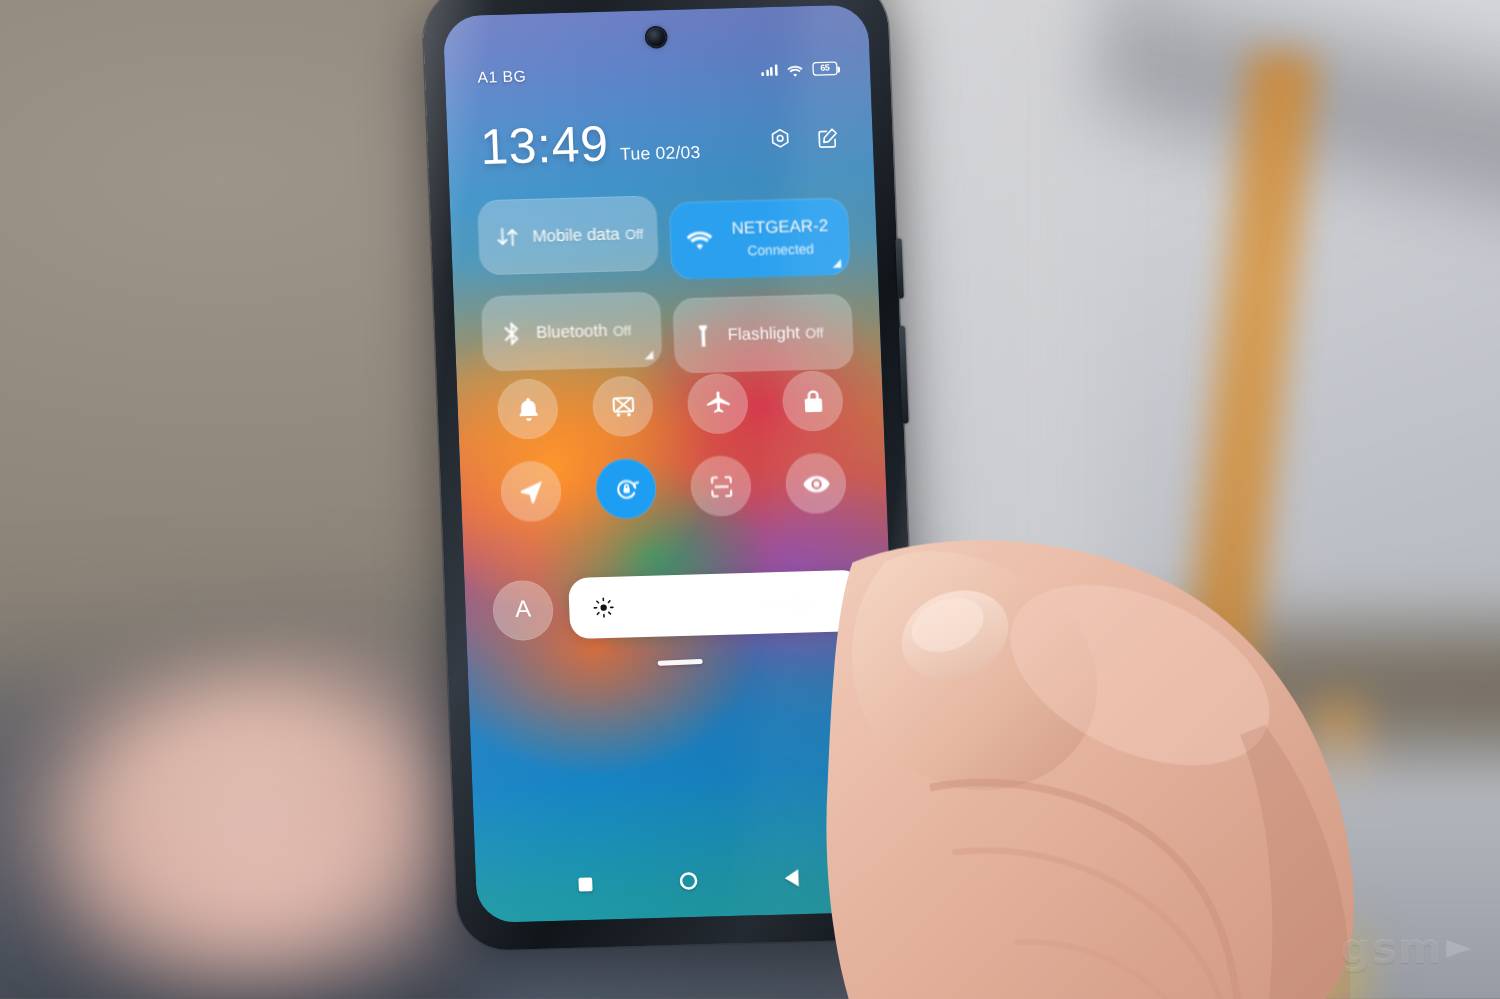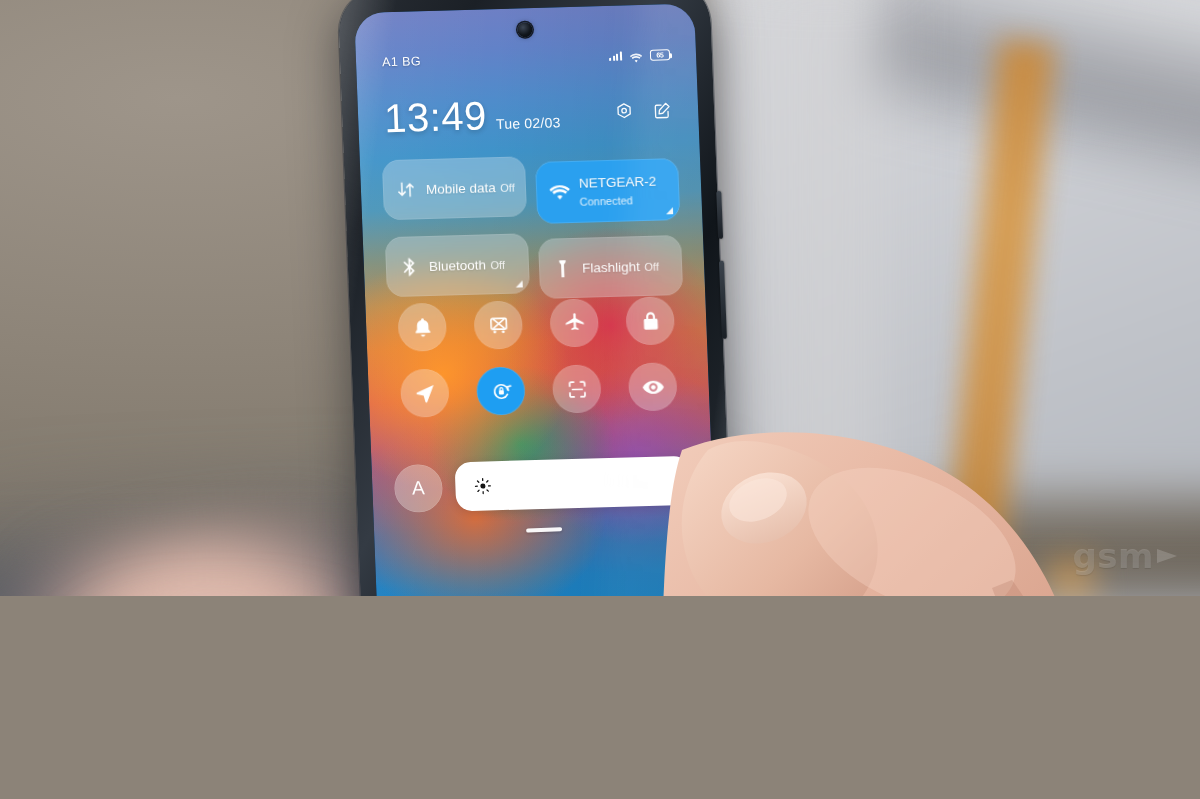--- a/index.html
+++ b/index.html
@@ -1,20 +1,20 @@
 <!DOCTYPE html>
 <html><head>
 <meta charset="utf-8">
 <title>Phone Control Center Photo</title>
 <style>
   * { margin:0; padding:0; box-sizing:border-box; }
   html,body{ width:1200px; height:799px; overflow:hidden; background:#8c8378;
     font-family:"Liberation Sans", sans-serif; }
 
-  #stage{ position:relative; width:1200px; height:596px; overflow:hidden; }
+  #stage{ position:relative; width:1200px; height:799px; overflow:hidden;text-align:center; }
 
   
   .bg-base{
     position:absolute; inset:-60px;
     background:
       radial-gradient(120% 90% at 18% 22%, #9e958a 0%, #8d8478 40%, #7c7468 75%, #6e675d 100%);
   }
   .bg-wall-right{
     position:absolute; left:700px; top:-60px; width:620px; height:560px;
     background:linear-gradient(160deg,#d9dade 0%, #cfd1d6 35%, #c0c3c9 70%, #b4b8bf 100%);

